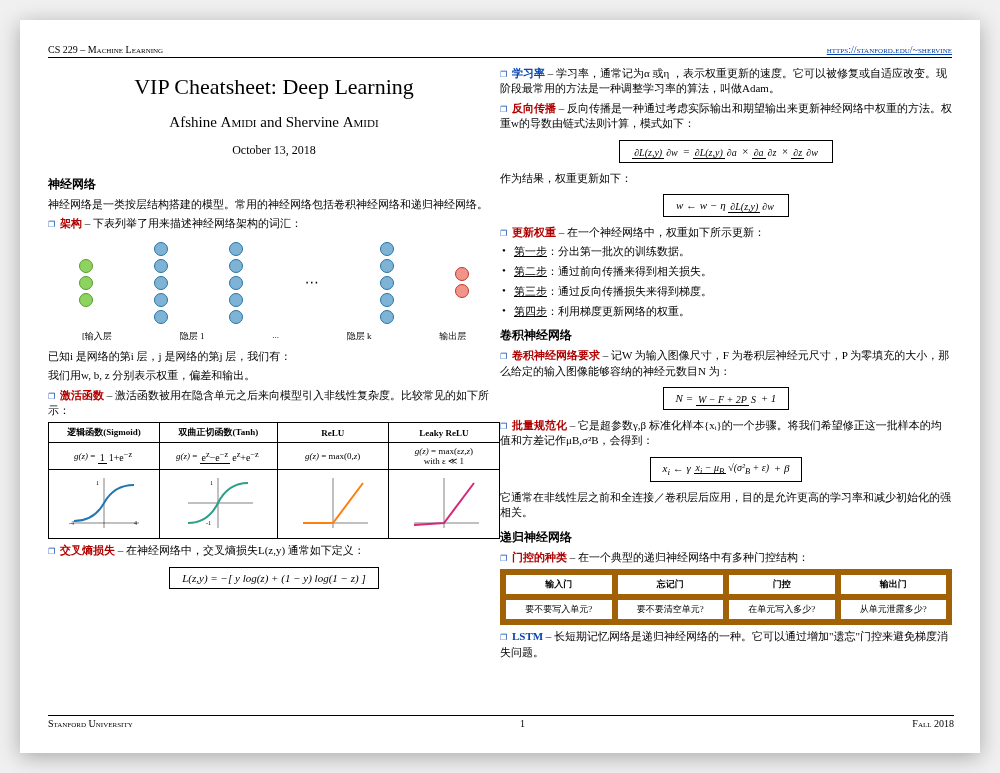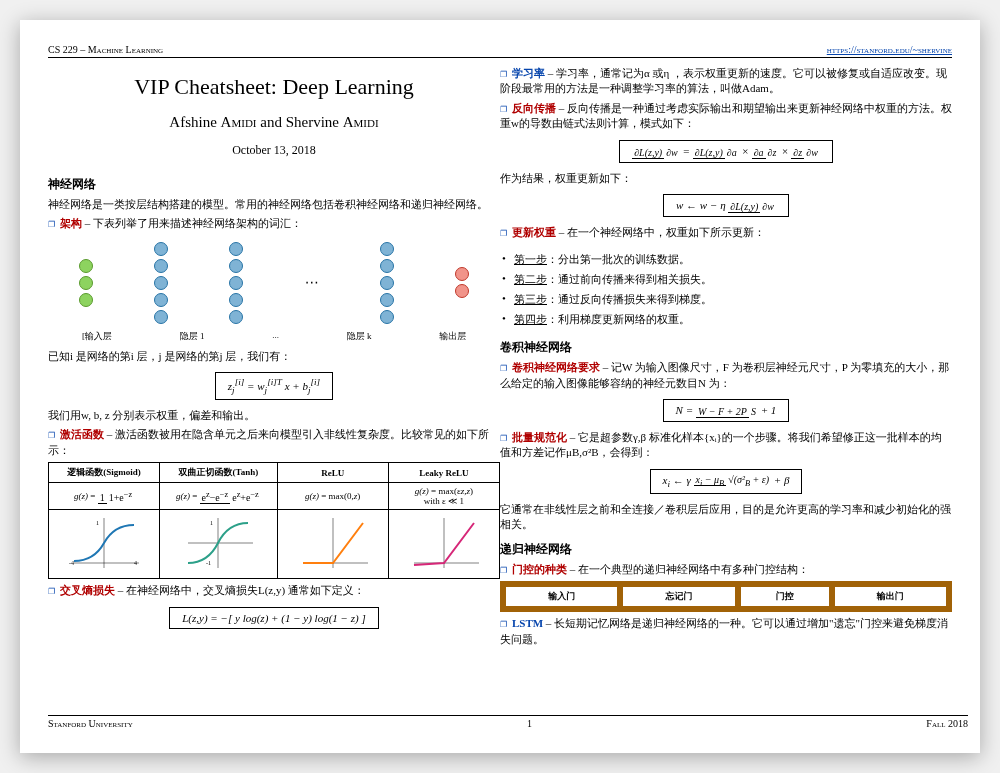--- a/index.html
+++ b/index.html
@@ -27,21 +27,21 @@
     font-variant: small-caps;
     font-size: 10px;
     margin-bottom: 8px;
     gap: 48px;
   }
   .header a { color: #0645ad; text-decoration: underline; }
   .footer {
     position: absolute;
     bottom: 24px;
     left: 28px;
-    right: 12px;
+    right: 26px;
     display: flex;
     justify-content: space-between;
     border-top: 1px solid #000;
     padding-top: 2px;
     font-variant: small-caps;
     font-size: 10px;
   }
   .footer .page-num { font-variant: normal; }
   .columns {
     display: flex;
@@ -95,21 +95,21 @@
     margin: 4px 0;
   }
   table.act th, table.act td {
     border: 1px solid #000;
     padding: 3px;
     text-align: center;
     vertical-align: middle;
   }
   table.act th { font-weight: bold; }
   .mini-plot { width: 80px; height: 60px; }
-  ul.steps { list-style: none; padding-left: 14px; margin: 12px 0; }
+  ul.steps { list-style: none; padding-left: 14px; margin: 4px 0; }
   ul.steps li { margin-bottom: 5px; position: relative; }
   ul.steps li::before { content: "•"; position: absolute; left: -12px; }
   .u { text-decoration: underline; }
   table.gates {
     width: 100%;
     border-collapse: collapse;
     font-size: 9px;
     margin: 4px 0;
   }
   table.gates th, table.gates td {
@@ -180,21 +180,20 @@
       </div>
       <div class="layer-labels">
         <span>[输入层</span>
         <span>隐层 1</span>
         <span>...</span>
         <span>隐层 k</span>
         <span>输出层</span>
       </div>
 
       <p>已知i 是网络的第i 层，j 是网络的第j 层，我们有：</p>
-      <div class="center"><span class="eq-box"><i>z</i><sub>j</sub><sup>[i]</sup> = <i>w</i><sub>j</sub><sup>[i]T</sup> <i>x</i> + <i>b</i><sub>j</sub><sup>[i]</sup></span></div>
       <p>我们用w, b, z 分别表示权重，偏差和输出。</p>
 
       <p><span class="bullet">❐</span> <span class="term">激活函数</span><span> – 激活函数被用在隐含单元之后来向模型引入非线性复杂度。比较常见的如下所示：</span></p>
 
       <table class="act">
         <tbody>
             <tr>
           <th>逻辑函数(Sigmoid)</th>
           <th>双曲正切函数(Tanh)</th>
           <th>ReLU</th>
@@ -269,20 +268,26 @@
       <p><span class="bullet">❐</span> <span class="term">门控的种类</span><span> – 在一个典型的递归神经网络中有多种门控结构：</span></p>
 
       <table class="gates">
         <tbody>
             <tr>
           <th>输入门</th>
           <th>忘记门</th>
           <th>门控</th>
           <th>输出门</th>
         </tr>
+        <tr>
+          <td>要不要写入单元?</td>
+          <td>要不要清空单元?</td>
+          <td>在单元写入多少?</td>
+          <td>从单元泄露多少?</td>
+        </tr>
       </tbody>
         </table>
 
       <p><span class="bullet">❐</span> <span class="link">LSTM</span><span> – 长短期记忆网络是递归神经网络的一种。它可以通过增加"遗忘"门控来避免梯度消失问题。</span></p>
     </div>
   </div>
 
   <div class="footer">
     <span>Stanford University</span>
     <span class="page-num">1</span>

